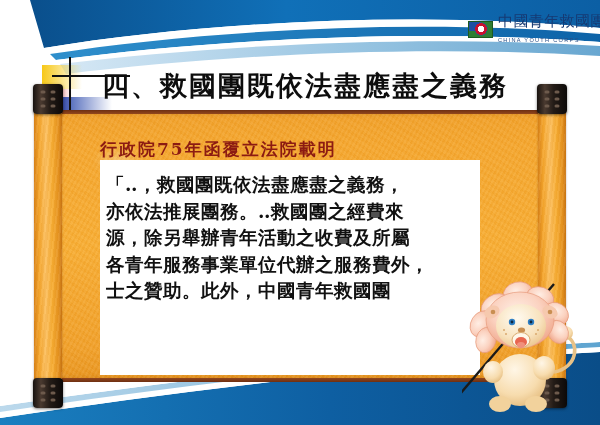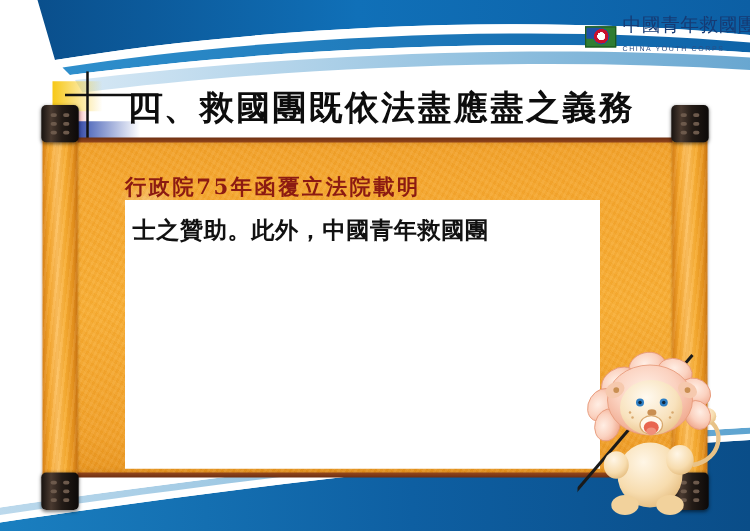--- a/index.html
+++ b/index.html
@@ -280,20 +280,24 @@
           <i></i>
           <i></i>
           <i></i>
         </span>
       </div>
   </div>
 
   <div id="subtitle">行政院75年函覆立法院載明</div>
 
   <div id="text-panel">
+    <p>「‥，救國團既依法盡應盡之義務，</p>
+    <p>亦依法推展團務。‥救國團之經費來</p>
+    <p>源，除另舉辦青年活動之收費及所屬</p>
+    <p>各青年服務事業單位代辦之服務費外，</p>
     <p>士之贊助。此外，中國青年救國團</p>
   </div>
 
   <svg id="lion" viewBox="0 0 124 140">
     <defs>
       <radialGradient id="maneG" cx="45%" cy="35%" r="65%">
         <stop offset="0%" stop-color="#ffeee4"></stop>
         <stop offset="55%" stop-color="#fbd2c0"></stop>
         <stop offset="100%" stop-color="#f0a98e"></stop>
       </radialGradient>

